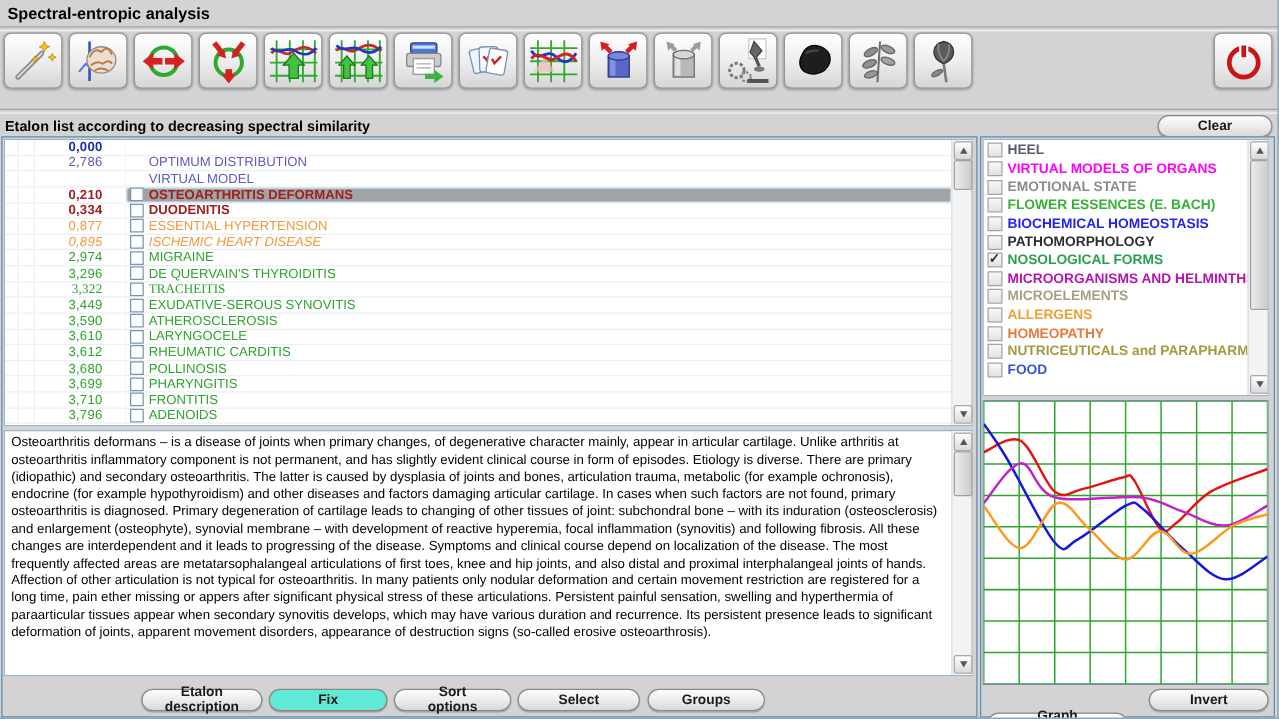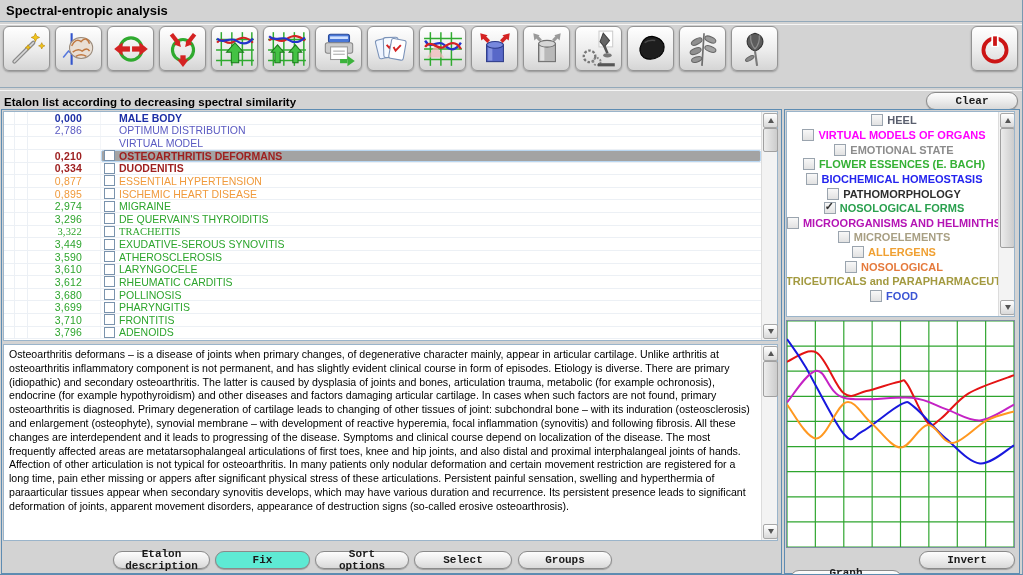--- a/index.html
+++ b/index.html
@@ -14,21 +14,21 @@
   .tbtn{
     width:47px;height:45px;border:1px solid #949494;border-radius:6px;padding:0;
     background:linear-gradient(#ffffff,#ececec 55%,#d5d5d5);
     box-shadow:0 1px 2px rgba(0,0,0,.3);display:flex;align-items:center;justify-content:center;cursor:pointer;
   }
   .tbtn.exit{position:absolute;right:4px;top:26px;}
   .subhead{position:absolute;left:4px;top:96px;font-size:11.5px;font-weight:bold;color:#000;}
   .btn{
     position:absolute;height:18px;border:1px solid #8a8a8a;border-radius:9px;
     background:linear-gradient(#fdfdfd,#ececec 50%,#d9d9d9);
-    font-family:Liberation Mono, monospace;font-size:11px;font-weight:bold;color:#1a1a1a;
+    font-family:Liberation Sans, sans-serif;font-size:11px;font-weight:bold;color:#1a1a1a;
     display:flex;align-items:center;justify-content:center;box-shadow:0 1px 1px rgba(0,0,0,.25);cursor:pointer;padding:0 20px;box-sizing:border-box;
   }
   .btn.primary{background:#5eead4;}
   .clear{left:926px;top:92px;width:92px;}
   .lwrap{position:absolute;left:1px;top:109px;width:779px;height:463px;border:1px solid #5e8cb2;background:#d3d3d3;}
   .rwrap{position:absolute;left:784px;top:109px;width:234px;height:463px;border:1px solid #5e8cb2;background:#d3d3d3;}
   .epanel{position:absolute;left:1px;top:1px;width:775px;height:230px;background:#fff;border:1px solid #9ab4ca;box-sizing:border-box;}
   .erows{position:absolute;left:0;top:0;right:16px;bottom:0;overflow:hidden;}
   .erow{display:flex;align-items:center;height:12.64px;font-size:10.5px;box-sizing:border-box;border-bottom:1px solid #ecf0f5;}
   .c1{width:10px;height:100%;border-right:1px solid #ecf0f5;}
@@ -36,21 +36,21 @@
   .val{width:54px;text-align:right;padding-right:5px;letter-spacing:.2px;}
   .gapc{width:13px;height:100%;border-right:1px solid #f3f5f8;}
   .rowmain{flex:1;display:flex;align-items:center;height:100%;border:1px solid transparent;box-sizing:border-box;}
   .rowmain.sel{background:#a3a3a3;border-color:#b9d7f2;border-radius:2px;}
   .cb{width:9px;height:9px;border:1px solid #7a93ad;background:#fff;margin:0 4px 0 2px;flex:none;}
   .nm{white-space:nowrap;}
   .desc{position:absolute;left:1px;top:234px;width:775px;height:197px;background:#fff;border:1px solid #9ab4ca;box-sizing:border-box;}
   .desc-text{position:absolute;left:0;top:0;right:17px;bottom:0;padding:3px 2px 3px 5px;font-size:10.6px;line-height:13.8px;color:#000;overflow:hidden;}
   .cpanel{position:absolute;left:1px;top:1px;width:229px;height:206px;background:#fff;border:1px solid #9ab4ca;box-sizing:border-box;overflow:hidden;}
   .crows{position:absolute;left:0;top:1px;right:16px;bottom:0;overflow:hidden;}
-  .crow{display:flex;align-items:center;height:14.65px;font-size:11px;font-weight:bold;white-space:nowrap;justify-content:center;}
+  .crow{display:flex;align-items:center;height:14.65px;font-size:11px;font-weight:bold;white-space:nowrap;}
   .ccb{width:10px;height:10px;border:1px solid #9aa4ae;background:linear-gradient(#f8f8f8,#e2e2e2);margin:0 4px 0 3px;flex:none;position:relative;}
   .ccb.checked::after{content:"\2713";position:absolute;left:0px;top:-3px;font-size:11px;color:#333;font-weight:bold;}
   .gpanel{position:absolute;left:1px;top:210px;width:229px;height:228px;background:#fff;border:1px solid #7c8ca0;box-sizing:border-box;}
   .gpanel svg{display:block;width:100%;height:100%;}
   .vscroll{position:absolute;right:0;top:0;bottom:0;width:16px;background:#f3f3f3;border-left:1px solid #dcdcdc;box-sizing:border-box;}
   .sarrow{position:absolute;left:1px;width:13px;height:13px;border:1px solid #a8a8a8;border-radius:2px;background:linear-gradient(#ffffff,#d9d9d9);display:flex;align-items:center;justify-content:center;cursor:pointer;}
   .sarrow.up{top:1px;}
   .sarrow.down{bottom:1px;}
   .tri-up{width:0;height:0;border-left:3.5px solid transparent;border-right:3.5px solid transparent;border-bottom:5px solid #555;}
   .tri-down{width:0;height:0;border-left:3.5px solid transparent;border-right:3.5px solid transparent;border-top:5px solid #555;}
@@ -250,24 +250,20 @@
   <button class="btn clear">Clear</button>
 
   <div class="lwrap">
     <div class="epanel">
       <div class="erows">
           <div class="erow" style="color: rgb(28, 47, 166); font-weight: bold;">
     <div class="c1"></div>
     <div class="c2"></div>
     <div class="val">0,000</div>
     <div class="gapc"></div>
-    <div class="rowmain">
-      <div class="cb" style="visibility: hidden;"></div>
-      <div class="nm">MALE BODY</div>
-    </div>
   </div>
           <div class="erow" style="color: rgb(90, 90, 194);">
     <div class="c1"></div>
     <div class="c2"></div>
     <div class="val">2,786</div>
     <div class="gapc"></div>
     <div class="rowmain">
       <div class="cb" style="visibility: hidden;"></div>
       <div class="nm">OPTIMUM DISTRIBUTION</div>
     </div>
@@ -305,21 +301,21 @@
           <div class="erow" style="color: rgb(240, 154, 60);">
     <div class="c1"></div>
     <div class="c2"></div>
     <div class="val">0,877</div>
     <div class="gapc"></div>
     <div class="rowmain">
       <div class="cb"></div>
       <div class="nm">ESSENTIAL HYPERTENSION</div>
     </div>
   </div>
-          <div class="erow" style="color: rgb(240, 154, 60);">
+          <div class="erow" style="color: rgb(240, 154, 60); font-style: italic;">
     <div class="c1"></div>
     <div class="c2"></div>
     <div class="val">0,895</div>
     <div class="gapc"></div>
     <div class="rowmain">
       <div class="cb"></div>
       <div class="nm">ISCHEMIC HEART DISEASE</div>
     </div>
   </div>
           <div class="erow" style="color: rgb(45, 165, 45);">
@@ -502,21 +498,21 @@
           <div class="crow" style="color: rgb(168, 159, 131);">
     <div class="ccb"></div>
     <div class="clabel">MICROELEMENTS</div>
   </div>
           <div class="crow" style="color: rgb(240, 160, 50);">
     <div class="ccb"></div>
     <div class="clabel">ALLERGENS</div>
   </div>
           <div class="crow" style="color: rgb(229, 122, 60);">
     <div class="ccb"></div>
-    <div class="clabel">NOSOLOGICAL</div>
+    <div class="clabel">HOMEOPATHY</div>
   </div>
           <div class="crow" style="color: rgb(163, 154, 64);">
     <div class="ccb"></div>
     <div class="clabel">NUTRICEUTICALS and PARAPHARMACEUTICALS</div>
   </div>
           <div class="crow" style="color: rgb(58, 84, 212);">
     <div class="ccb"></div>
     <div class="clabel">FOOD</div>
   </div>
         </div>

